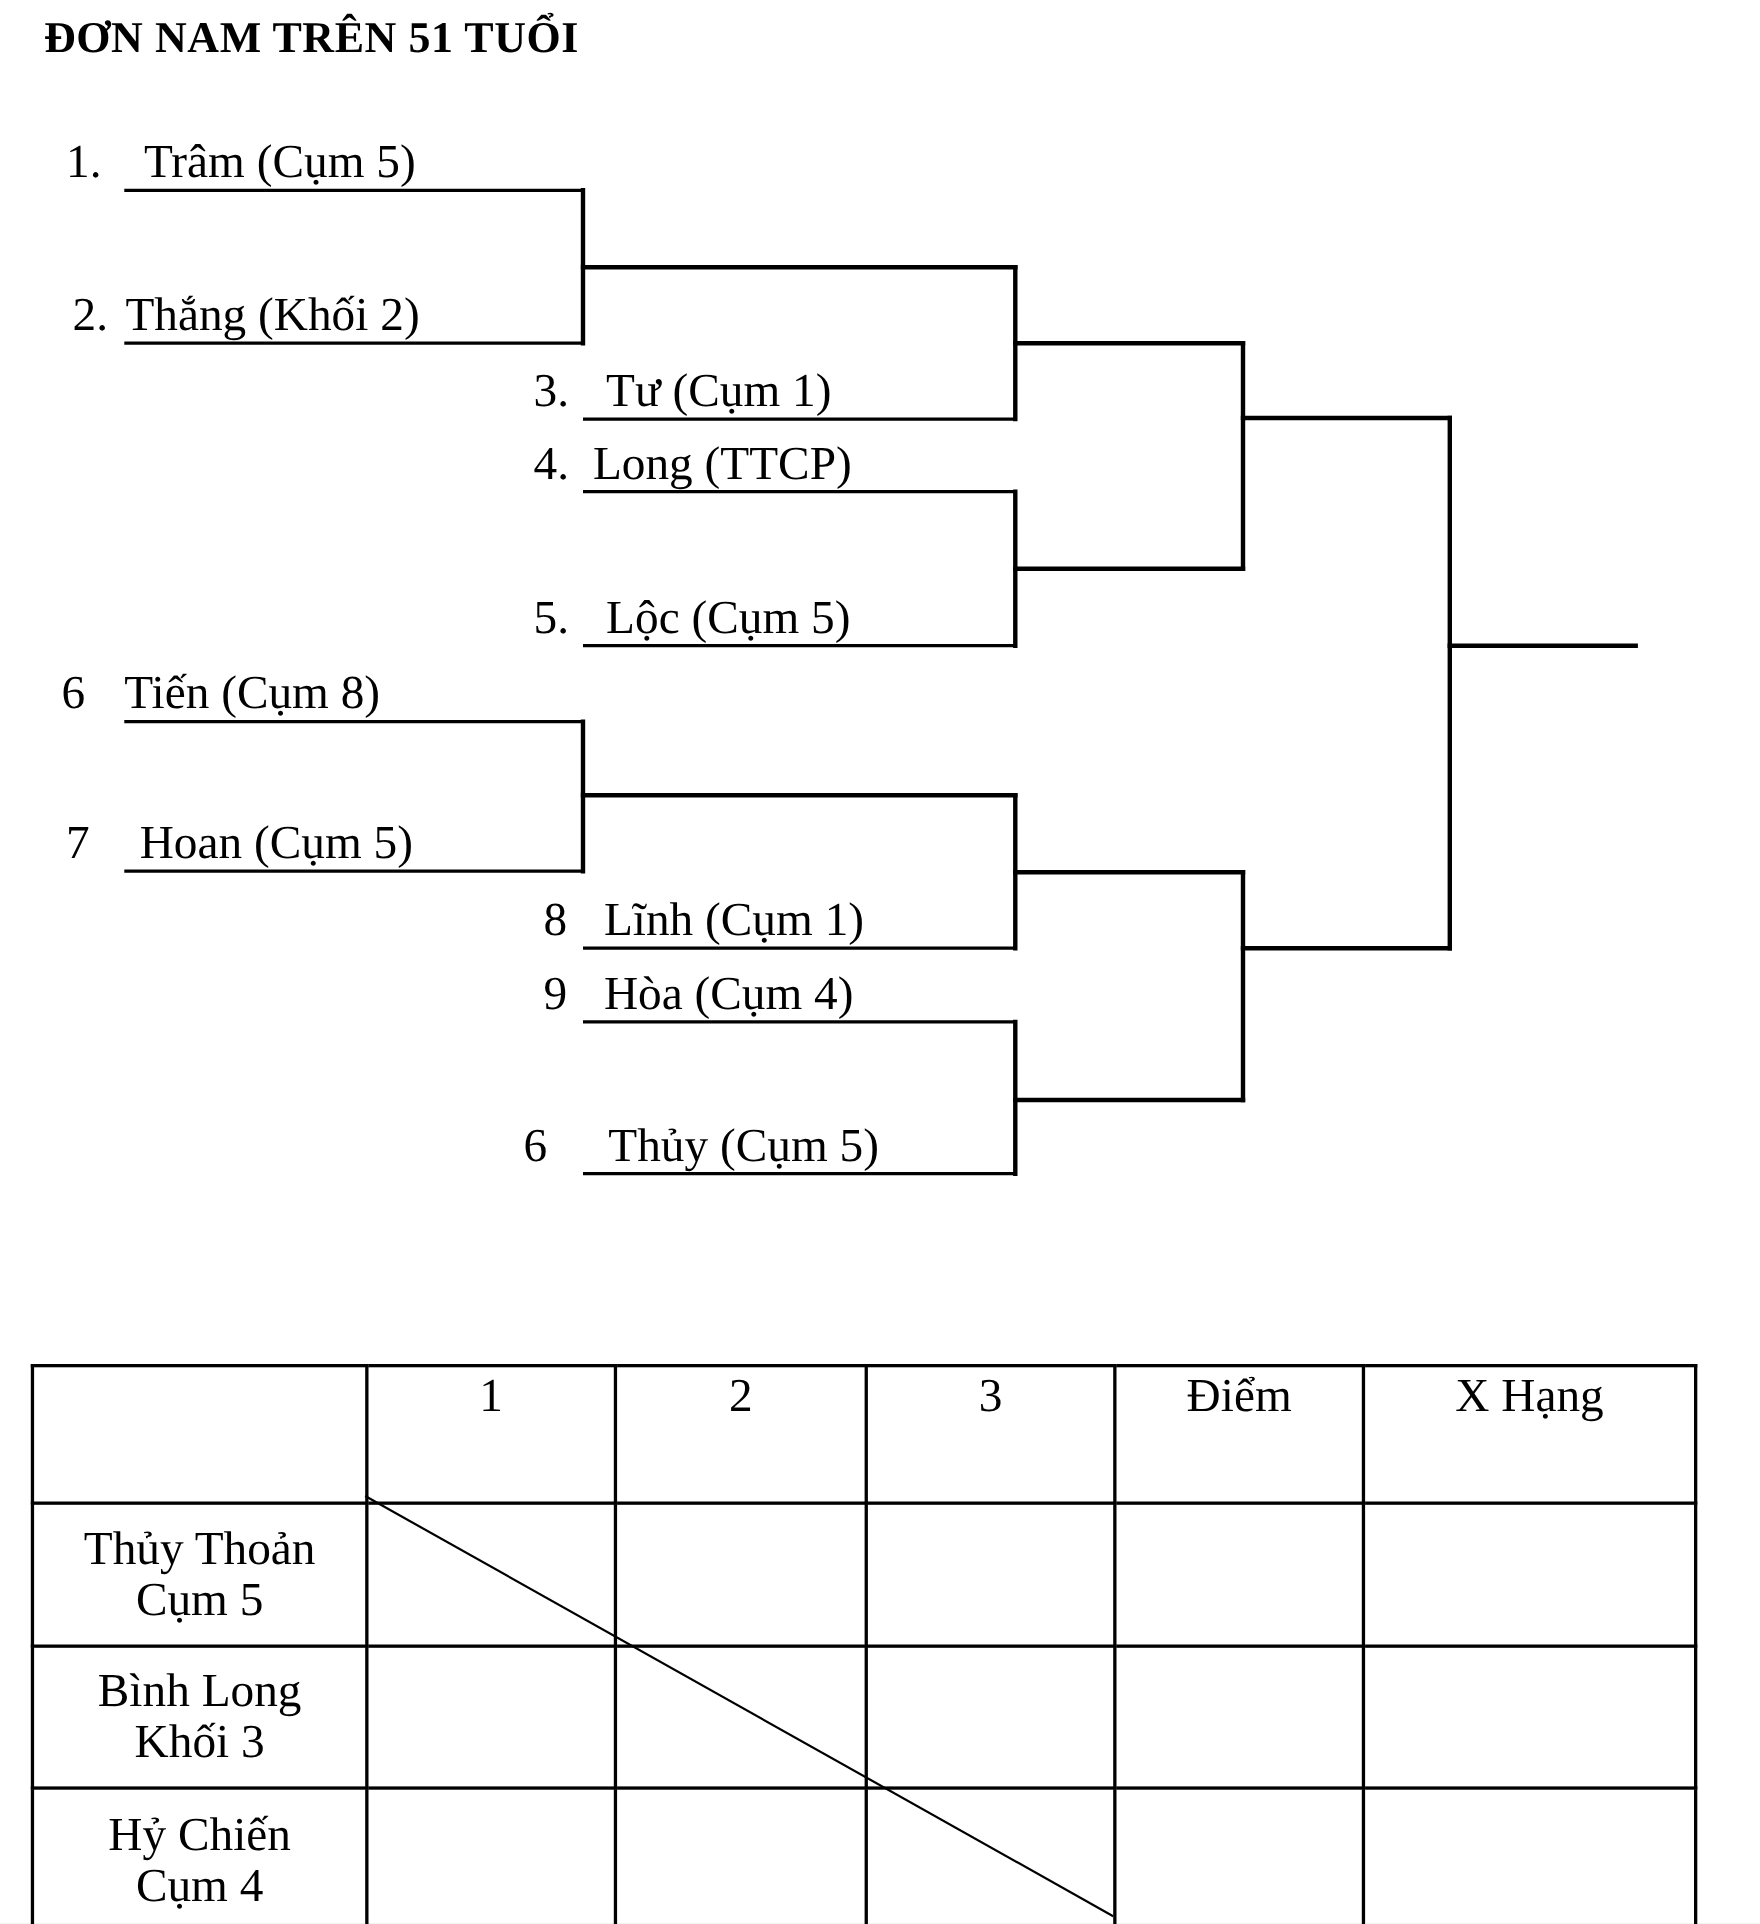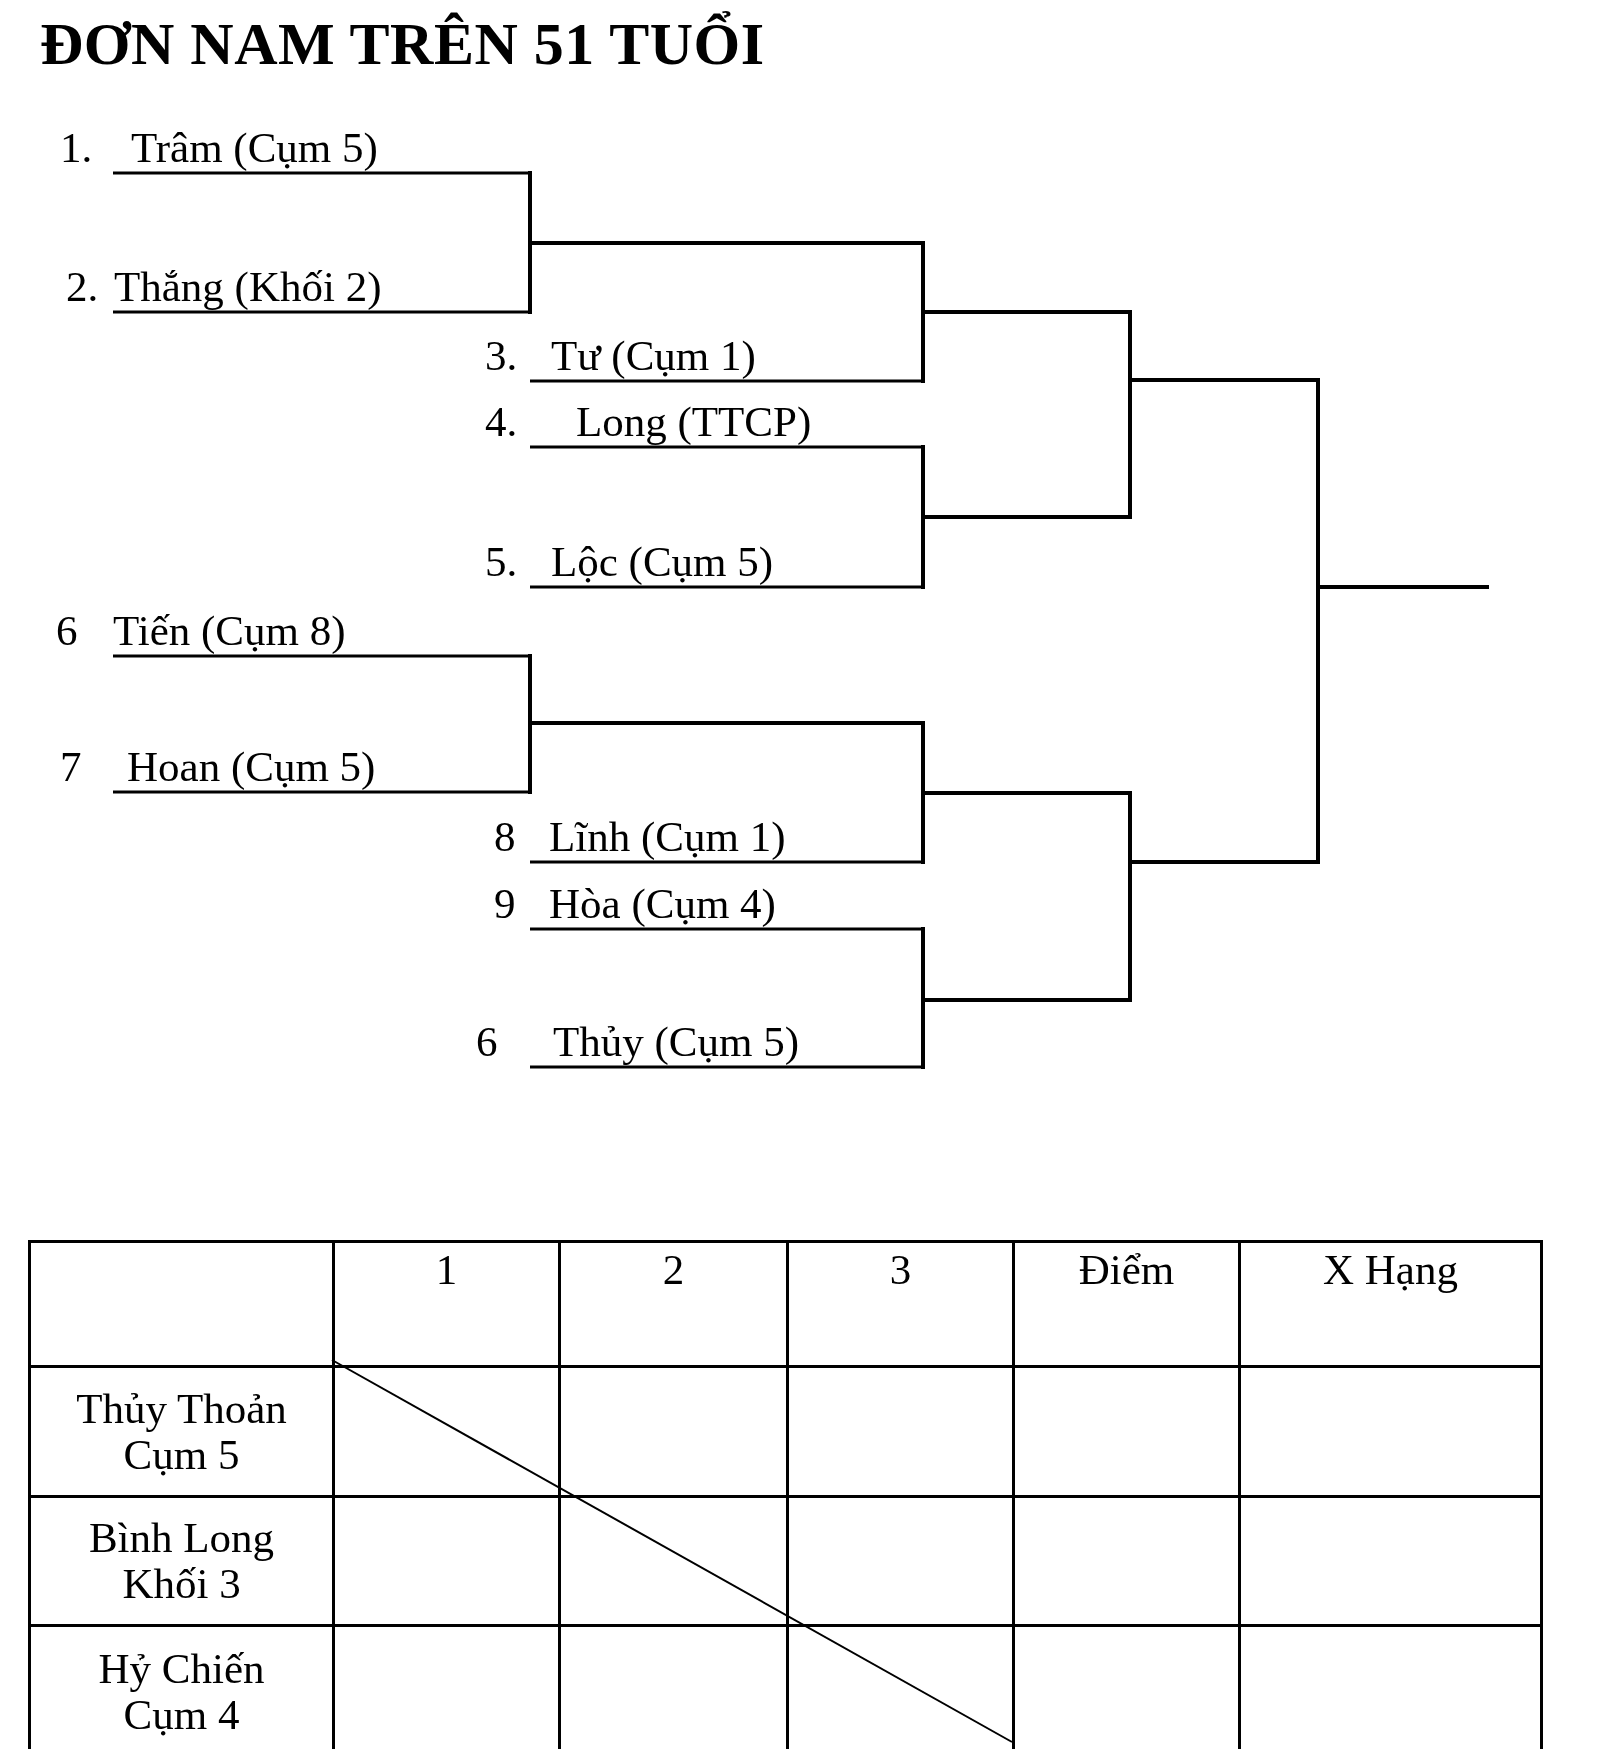--- a/index.html
+++ b/index.html
@@ -6,21 +6,21 @@
   .page{
     position:relative;
     width:1600px;height:1749px;
     background:#ffffff;
     font-family:"Liberation Serif", serif;
     color:#000000;
     overflow:hidden;
   }
   .title{
     position:absolute;
-    font-size:60px;
+    font-size:40px;
     font-weight:bold;
     line-height:1;
     white-space:nowrap;
     letter-spacing:0.5px;
   }
   .txt{
     position:absolute;
     font-size:43px;
     line-height:1;
     white-space:nowrap;
@@ -71,21 +71,21 @@
   <span class="txt" style="left:60px;top:126px">1.</span>
   <span class="txt" style="left:131px;top:126px">Trâm (Cụm 5)</span>
 
   <span class="txt" style="left:66px;top:265px">2.</span>
   <span class="txt" style="left:114px;top:265px">Thắng (Khối 2)</span>
 
   <span class="txt" style="left:485px;top:334px">3.</span>
   <span class="txt" style="left:551px;top:334px">Tư (Cụm 1)</span>
 
   <span class="txt" style="left:485px;top:400px">4.</span>
-  <span class="txt" style="left:576px;top:400px">Long (TTCP)</span>
+  <span class="txt" style="left:539px;top:400px">Long (TTCP)</span>
 
   <span class="txt" style="left:485px;top:540px">5.</span>
   <span class="txt" style="left:551px;top:540px">Lộc (Cụm 5)</span>
 
   <span class="txt" style="left:56px;top:609px">6</span>
   <span class="txt" style="left:113px;top:609px">Tiến (Cụm 8)</span>
 
   <span class="txt" style="left:60px;top:745px">7</span>
   <span class="txt" style="left:127px;top:745px">Hoan (Cụm 5)</span>
 

